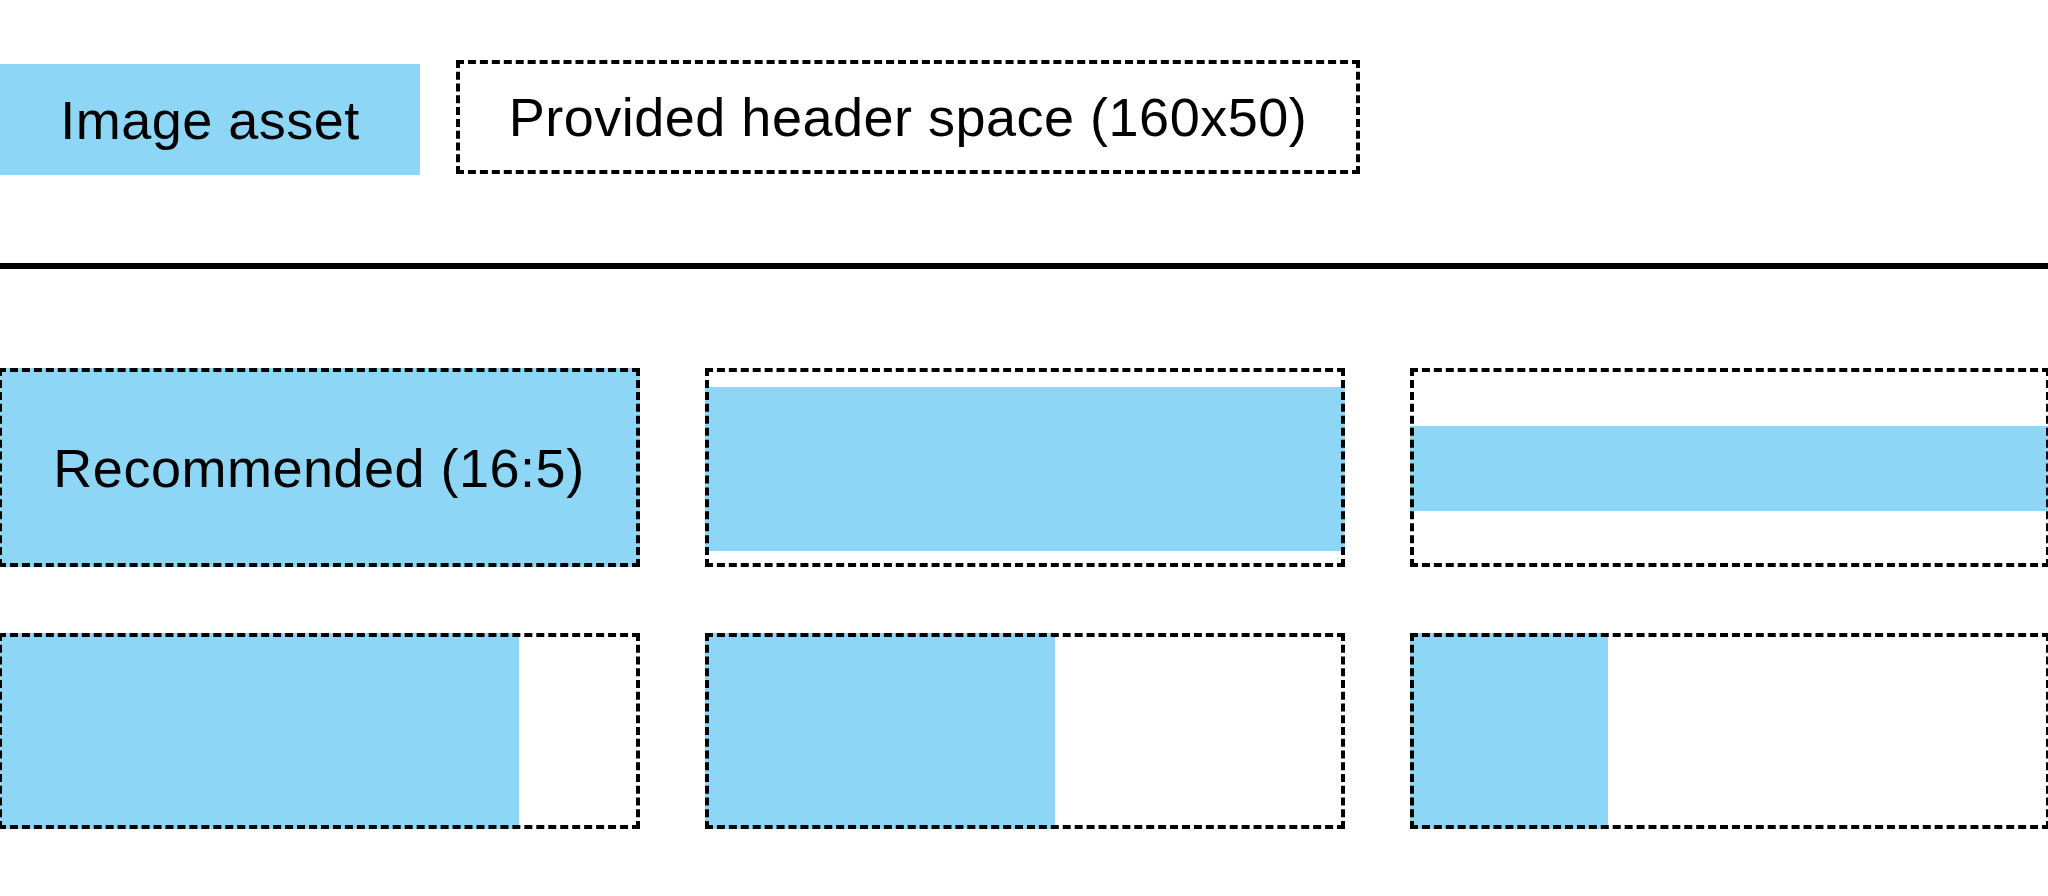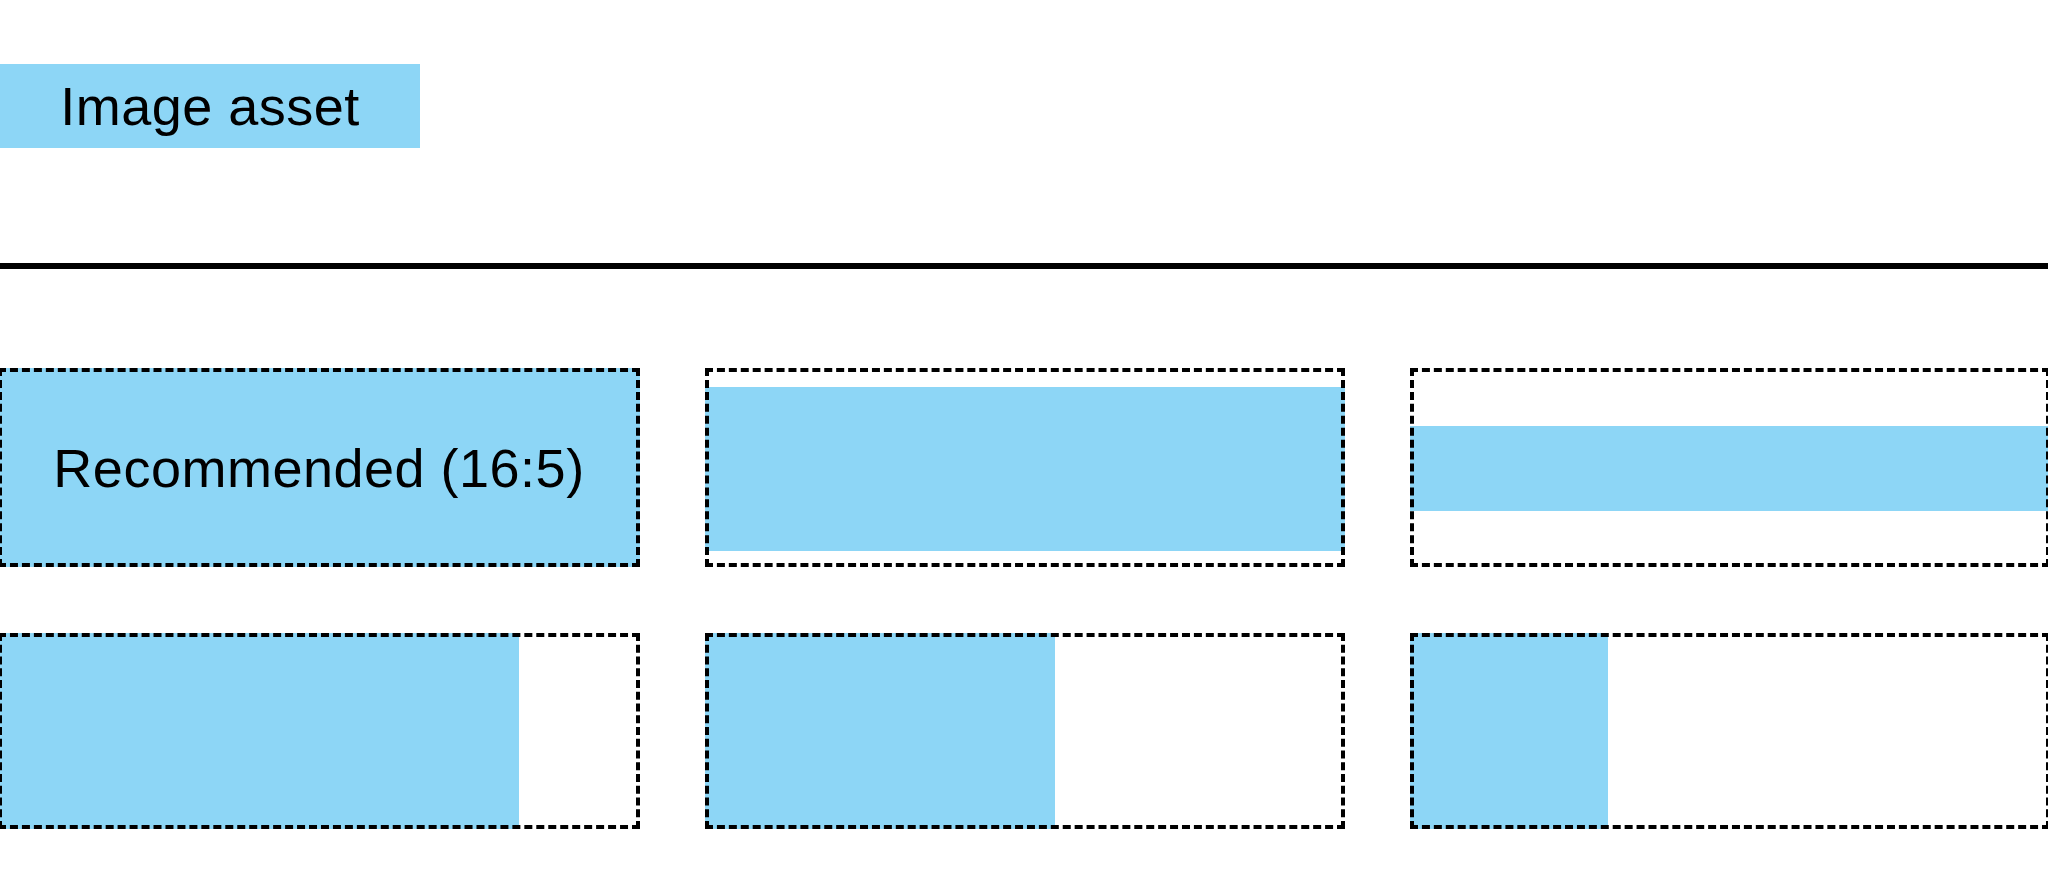--- a/index.html
+++ b/index.html
@@ -20,21 +20,21 @@
     overflow: hidden;
     background: var(--background, #fff);
   }
 
   
   .legend-swatch {
     position: absolute;
     left: 0;
     top: 64px;
     width: 420px;
-    height: 84px;
+    height: 111px;
     background: var(--asset-blue, #8DD6F6);
     display: flex;
     align-items: center;
     justify-content: center;
   }
   .legend-header-space {
     position: absolute;
     left: 456px;
     top: 60px;
     width: 904px;
@@ -98,20 +98,23 @@
 </style>
 </head>
 <body>
 
 <div class="canvas">
 
   <div class="legend-swatch">
     <span class="legend-text">Image asset</span>
   </div>
 
+  <div class="legend-header-space">
+    <span class="legend-text">Provided header space (160x50)</span>
+  </div>
 
   <div class="divider"></div>
 
   <div class="cell row1 colA">
     <div class="fill" style="left: 0px; top: 0px; width: 100%; height: 100%;"></div>
     <div class="cell-label">Recommended (16:5)</div>
     <div class="dashed-border"></div>
   </div>
 
   <div class="cell row1 colB">

